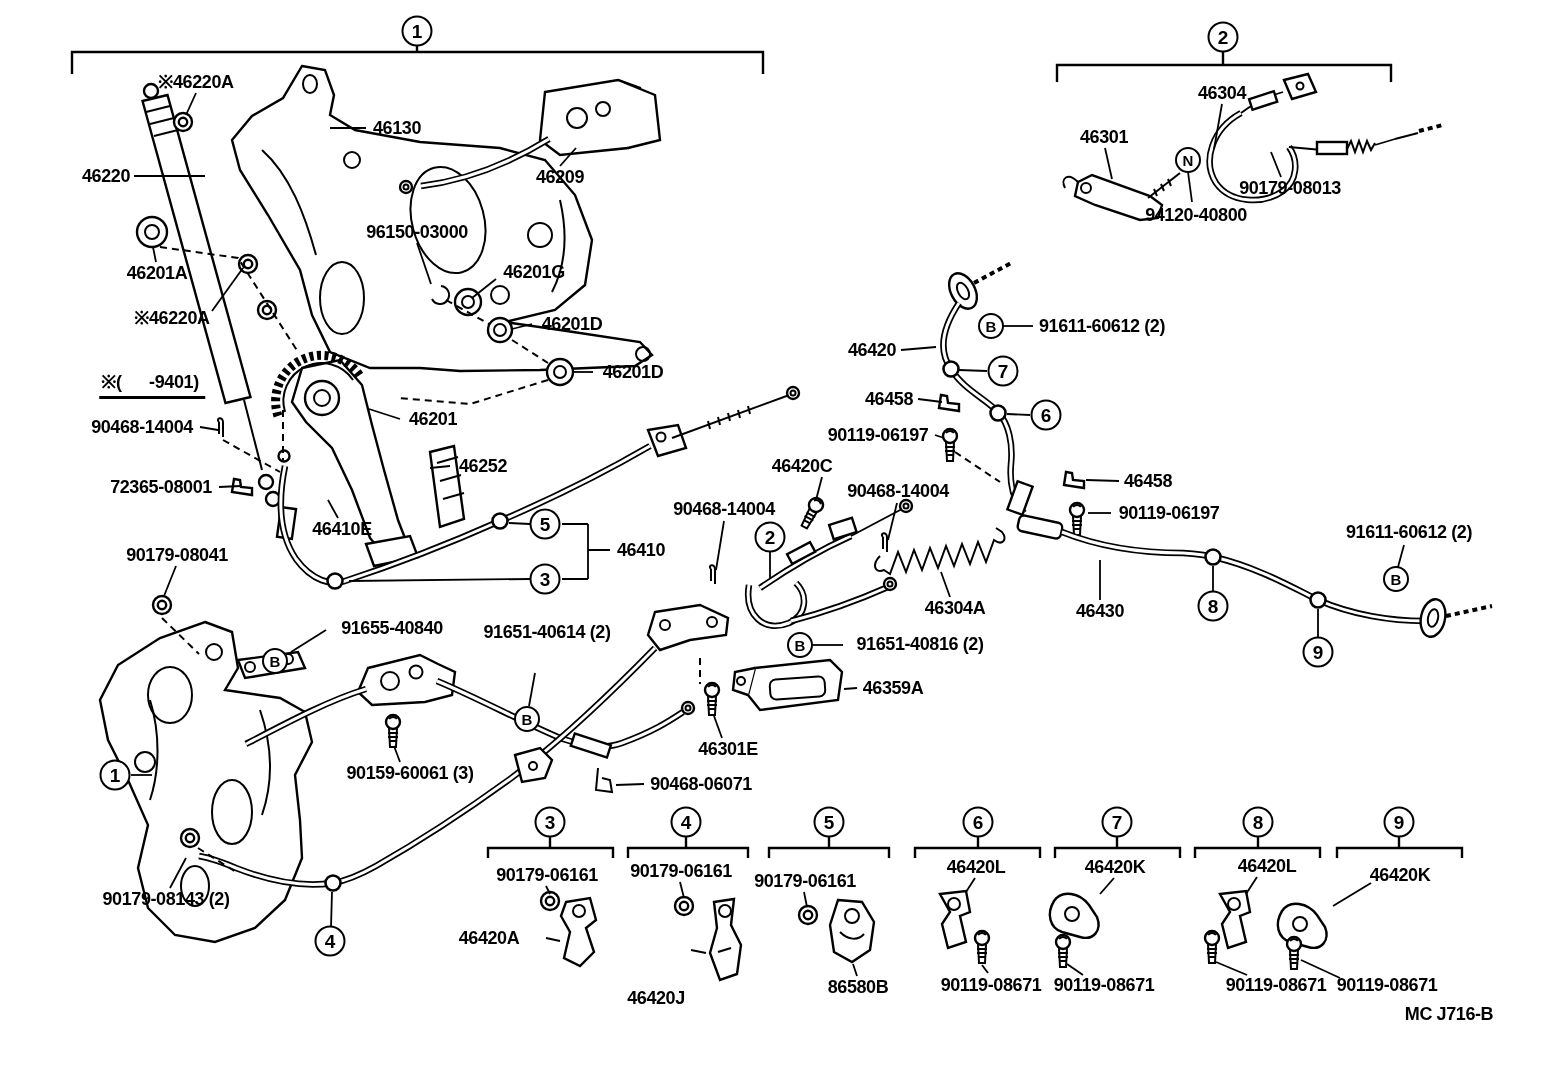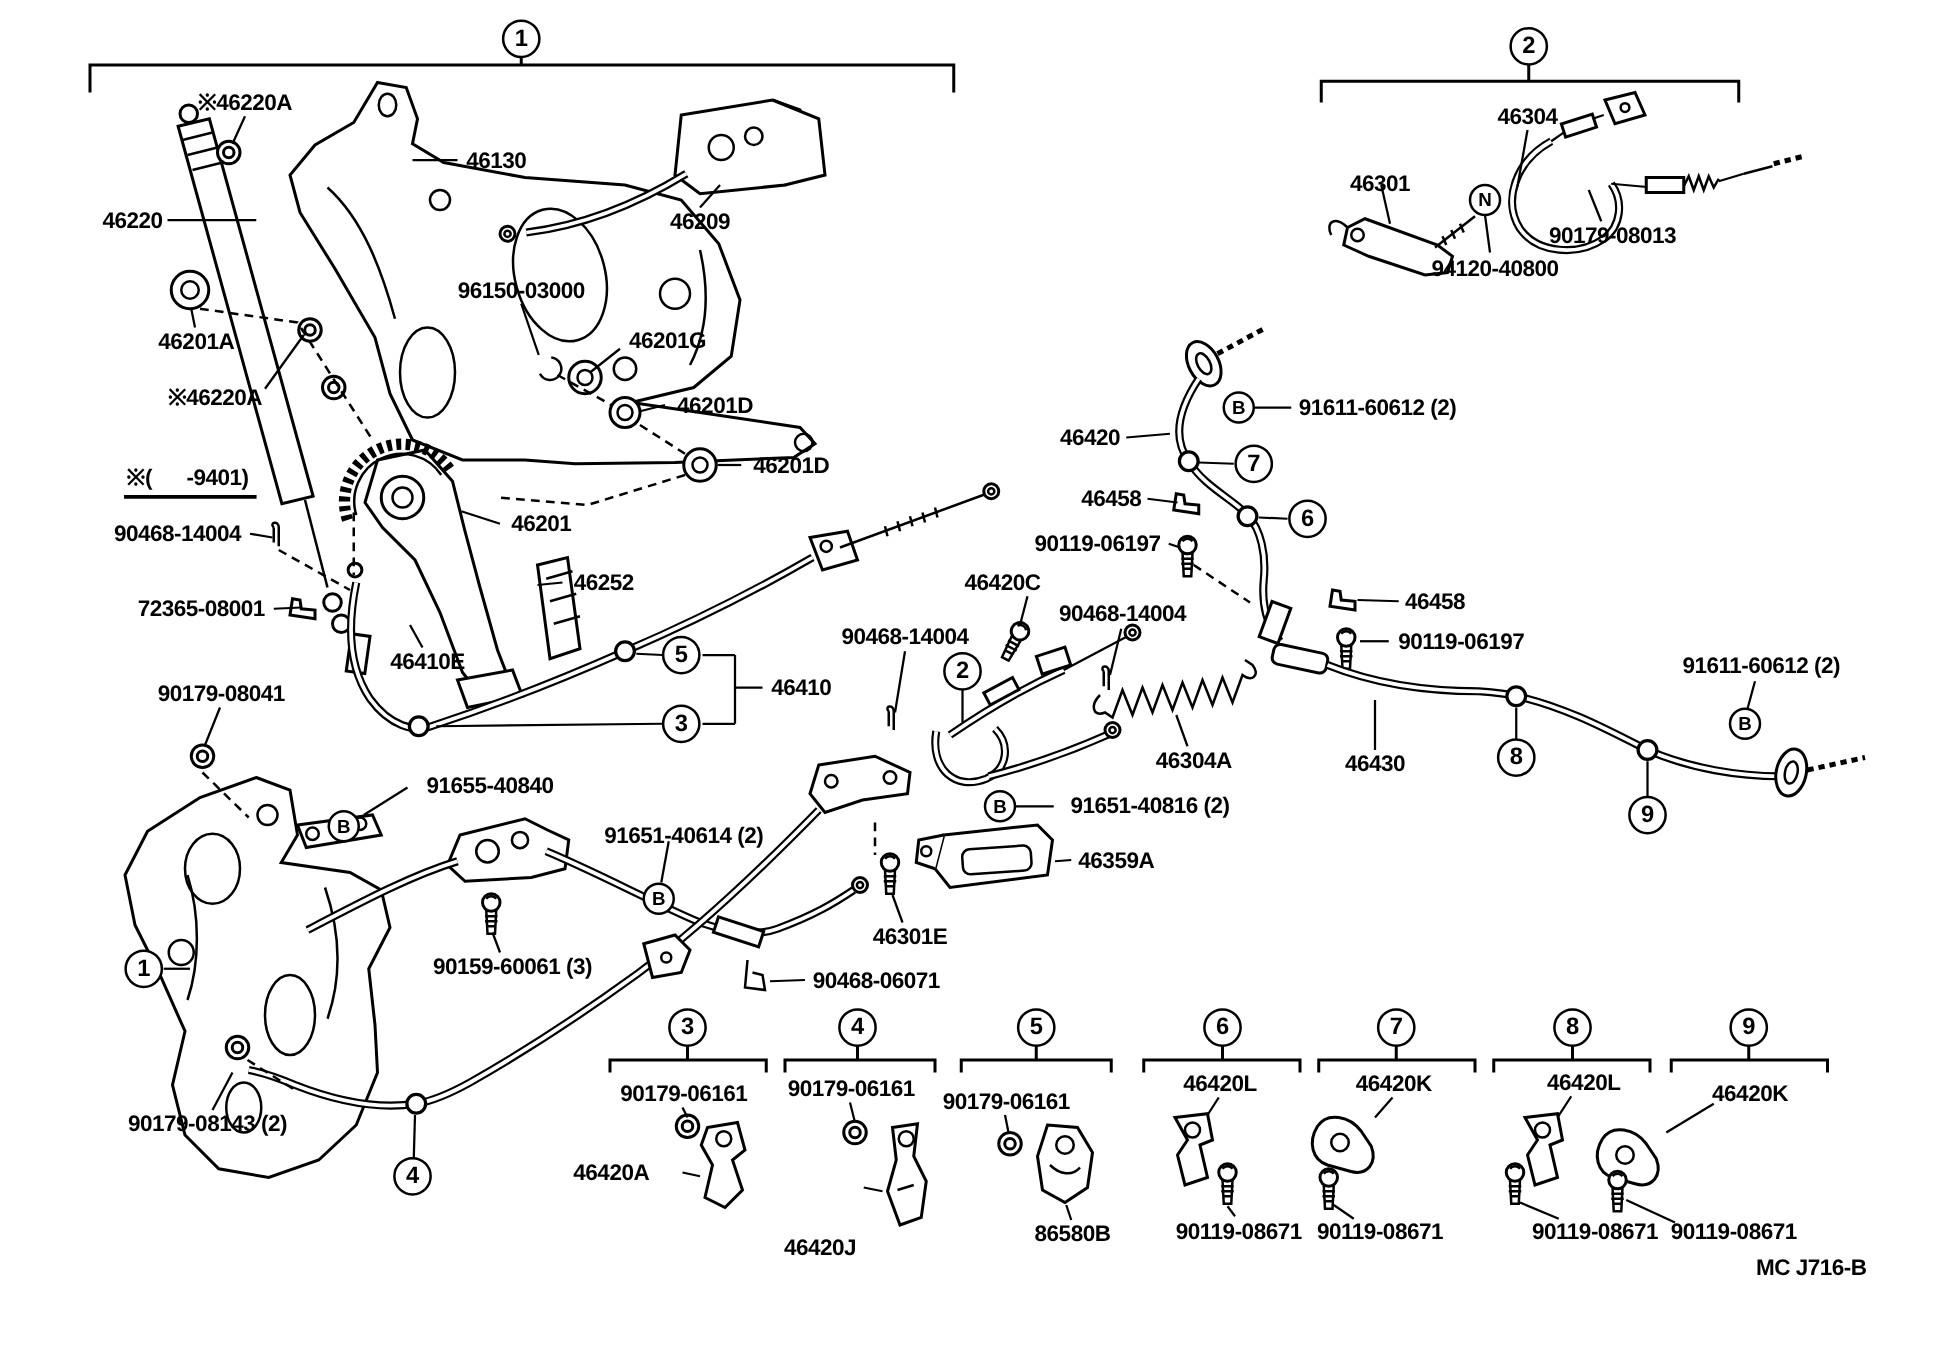--- a/index.html
+++ b/index.html
@@ -373,41 +373,41 @@
 <div class="lbl" style="left:633px;top:372px">46201D</div>
 <div class="lbl ul" style="left:152px;top:386px">※(      -9401)</div>
 <div class="lbl" style="left:142px;top:427px">90468-14004</div>
 <div class="lbl" style="left:161px;top:487px">72365-08001</div>
 <div class="lbl" style="left:342px;top:529px">46410E</div>
 <div class="lbl" style="left:177px;top:555px">90179-08041</div>
 <div class="lbl" style="left:433px;top:419px">46201</div>
 <div class="lbl" style="left:483px;top:466px">46252</div>
 <div class="lbl" style="left:641px;top:550px">46410</div>
 <div class="lbl" style="left:392px;top:628px">91655-40840</div>
-<div class="lbl" style="left:547px;top:668px">91651-40614 (2)</div>
+<div class="lbl" style="left:547px;top:632px">91651-40614 (2)</div>
 <div class="lbl" style="left:410px;top:773px">90159-60061 (3)</div>
 <div class="lbl" style="left:166px;top:899px">90179-08143 (2)</div>
 <div class="lbl" style="left:724px;top:509px">90468-14004</div>
 <div class="lbl" style="left:802px;top:466px">46420C</div>
 <div class="lbl" style="left:898px;top:491px">90468-14004</div>
 <div class="lbl" style="left:955px;top:608px">46304A</div>
 <div class="lbl" style="left:920px;top:644px">91651-40816 (2)</div>
 <div class="lbl" style="left:893px;top:688px">46359A</div>
 <div class="lbl" style="left:728px;top:749px">46301E</div>
 <div class="lbl" style="left:701px;top:784px">90468-06071</div>
 <div class="lbl" style="left:872px;top:350px">46420</div>
 <div class="lbl" style="left:1102px;top:326px">91611-60612 (2)</div>
 <div class="lbl" style="left:889px;top:399px">46458</div>
 <div class="lbl" style="left:878px;top:435px">90119-06197</div>
 <div class="lbl" style="left:1148px;top:481px">46458</div>
 <div class="lbl" style="left:1169px;top:513px">90119-06197</div>
 <div class="lbl" style="left:1100px;top:611px">46430</div>
 <div class="lbl" style="left:1409px;top:532px">91611-60612 (2)</div>
 <div class="lbl" style="left:1222px;top:93px">46304</div>
-<div class="lbl" style="left:1104px;top:147px">46301</div>
+<div class="lbl" style="left:1104px;top:137px">46301</div>
 <div class="lbl" style="left:1290px;top:188px">90179-08013</div>
 <div class="lbl" style="left:1196px;top:215px">94120-40800</div>
 <div class="lbl" style="left:547px;top:875px">90179-06161</div>
 <div class="lbl" style="left:489px;top:938px">46420A</div>
 <div class="lbl" style="left:681px;top:871px">90179-06161</div>
 <div class="lbl" style="left:656px;top:998px">46420J</div>
 <div class="lbl" style="left:805px;top:881px">90179-06161</div>
 <div class="lbl" style="left:858px;top:987px">86580B</div>
 <div class="lbl" style="left:976px;top:867px">46420L</div>
 <div class="lbl" style="left:991px;top:985px">90119-08671</div>

